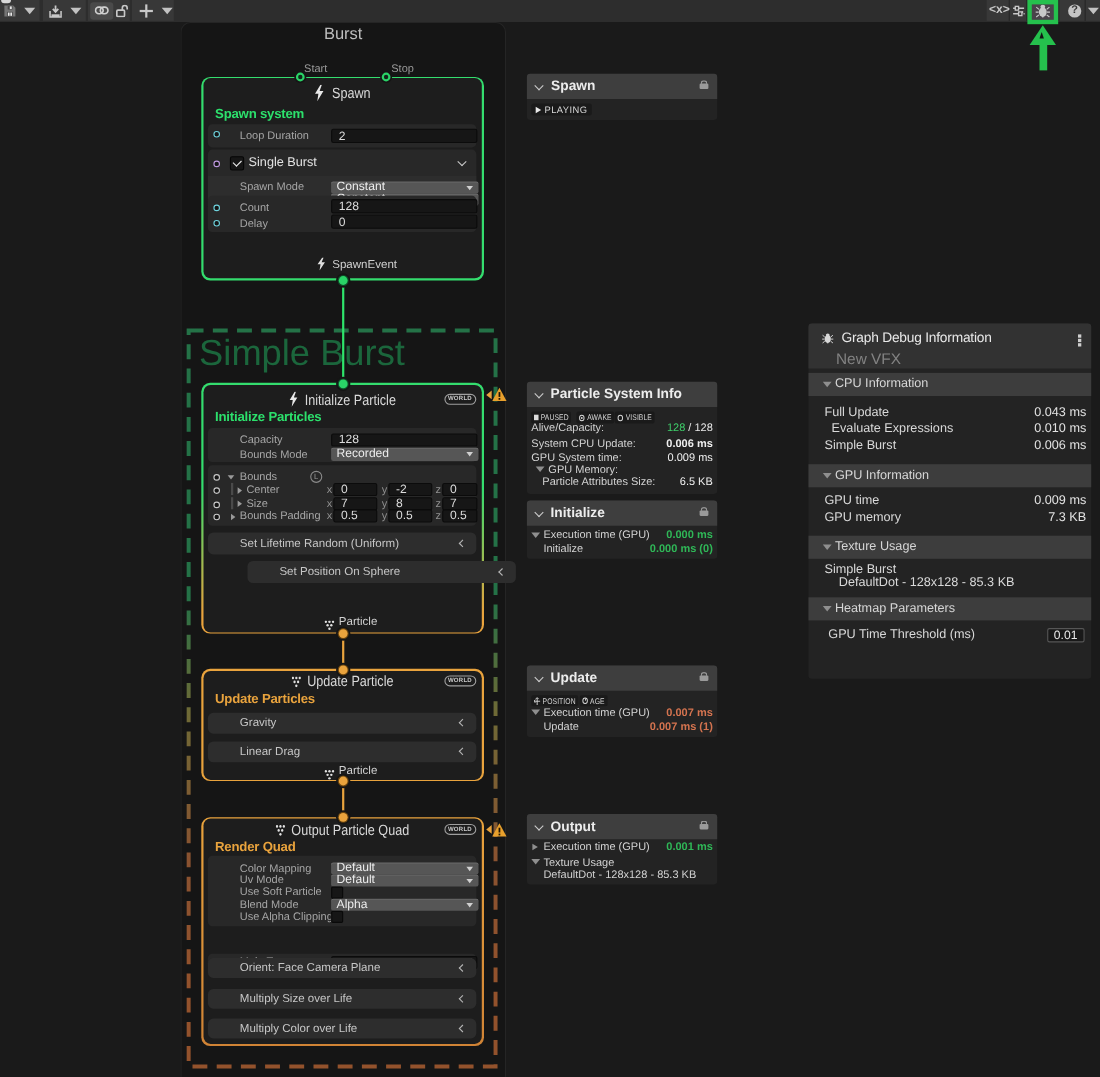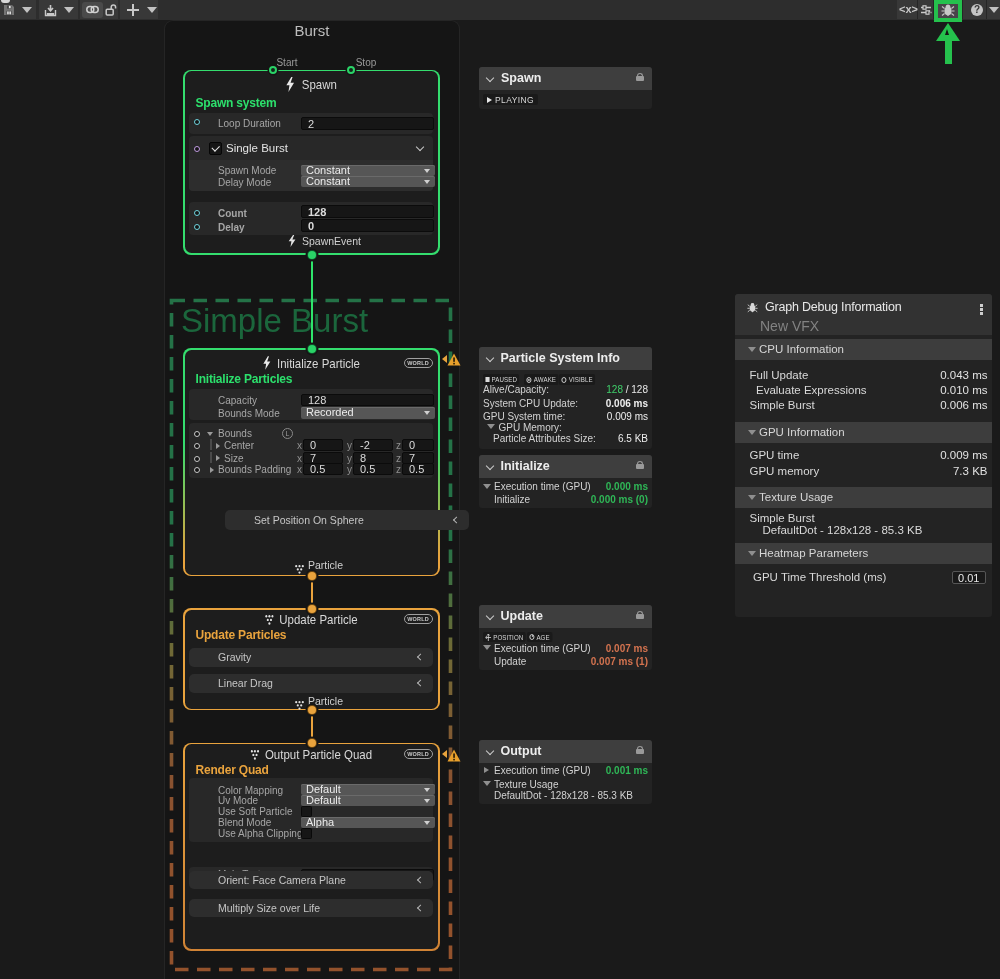--- a/index.html
+++ b/index.html
@@ -163,21 +163,21 @@
    <div class="abs" style="left:22.5px;top:8.5px;width:6px;height:3.5px;border-left:1.8px solid #e8e8e8;border-bottom:1.8px solid #e8e8e8;transform:rotate(-45deg);"></div>
    <div class="abs" style="left:37px;top:6px;font-size:11.5px;color:#e3e3e3;">Single Burst</div>
    <div class="chevd" style="right:10px;top:8px;"></div>
    <div class="abs" style="left:0;top:24px;width:100%;height:30.5px;background:#2d2d2d;border-radius:0 0 4px 4px;">
      <div class="plab" style="left:29px;top:5px;">Spawn Mode</div>
      <div class="plab" style="left:29px;top:16.5px;">Delay Mode</div>
      <div class="dd" style="left:112px;top:4.5px;width:133.5px;height:11px;line-height:11px;">Constant<i class="ddc"></i></div>
      <div class="dd" style="left:112px;top:16px;width:133.5px;height:11px;line-height:11px;">Constant<i class="ddc"></i></div>
    </div>
  </div>
- <div class="block" style="top:132px;height:33.5px;font-weight:bold;">
+ <div class="block" style="top:108px;height:33.5px;">
    <div class="rport" style="left:4.5px;top:8.5px;border:1.5px solid #6fd3dd;"></div>
    <div class="rport" style="left:4.5px;top:22.5px;border:1.5px solid #6fd3dd;"></div>
    <div class="plab" style="left:29px;top:6px;">Count</div>
    <div class="plab" style="left:29px;top:20px;">Delay</div>
    <div class="pin" style="left:112px;top:3.5px;width:133px;height:13px;line-height:12px;">128</div>
    <div class="pin" style="left:112px;top:17.5px;width:133px;height:13px;line-height:12px;">0</div>
  </div>
  <div class="abs" style="left:105px;top:163px;width:8px;height:12px;">
    <svg width="8" height="12" viewBox="0 0 8 12">
           <path d="M5 0 L0.7 6.2 H3.4 L2.5 12 L7.4 4.5 H4.4 L6.2 0 Z" fill="#e0e0e0"></path>
@@ -232,20 +232,24 @@
         <div class="pin" style="left:164px;top:28.5px;width:40px;height:12px;line-height:11px;">8</div>
    <div class="xyzlab" style="left:207px;top:29.5px;">z</div>
         <div class="pin" style="left:213px;top:28.5px;width:32px;height:12px;line-height:11px;">7</div>
    <div class="xyzlab" style="left:108px;top:41px;">x</div>
         <div class="pin" style="left:114px;top:40px;width:40px;height:12px;line-height:11px;">0.5</div>
    <div class="xyzlab" style="left:158px;top:41px;">y</div>
         <div class="pin" style="left:164px;top:40px;width:40px;height:12px;line-height:11px;">0.5</div>
    <div class="xyzlab" style="left:207px;top:41px;">z</div>
         <div class="pin" style="left:213px;top:40px;width:32px;height:12px;line-height:11px;">0.5</div>
  </div>
+ <div class="btnblock" style="top:136px;height:19.5px;">
+        <span class="lb">Set Lifetime Random (Uniform)</span>
+        <i class="chevl"></i>
+      </div>
  <div class="btnblock" style="top:162px;height:19.5px;margin-left:36px;">
         <span class="lb">Set Position On Sphere</span>
         <i class="chevl"></i>
       </div>
  <div class="abs" style="left:112px;top:212px;">
    <svg width="9" height="9" viewBox="0 0 9 9">
           <g fill="#e0e0e0">
             <circle cx="1.2" cy="1.2" r="1.1"></circle>
             <circle cx="4.5" cy="1.2" r="1.1"></circle>
             <circle cx="7.8" cy="1.2" r="1.1"></circle>
@@ -357,20 +361,24 @@
      <div class="abs" style="right:3px;top:1.5px;width:5px;height:5px;border:1.2px solid #b0b0b0;border-radius:50%;"></div>
      <div class="abs" style="right:5.2px;top:3.7px;width:2.8px;height:2.8px;background:#b0b0b0;border-radius:50%;"></div>
    </div>
  </div>
  <div class="btnblock" style="top:128.5px;height:18px;">
         <span class="lb">Orient: Face Camera Plane</span>
         <i class="chevl"></i>
       </div>
  <div class="btnblock" style="top:156px;height:18px;">
         <span class="lb">Multiply Size over Life</span>
+        <i class="chevl"></i>
+      </div>
+ <div class="btnblock" style="top:183px;height:18px;">
+        <span class="lb">Multiply Color over Life</span>
         <i class="chevl"></i>
       </div>
 </div>
 
 <div class="panel" id="p-spawn" style="left:479px;top:67px;width:172.5px;height:42px;">
   <div class="phead">
         <i class="pchev"></i>
         <span class="t">Spawn</span>
         <i class="lock"></i>
       </div>

